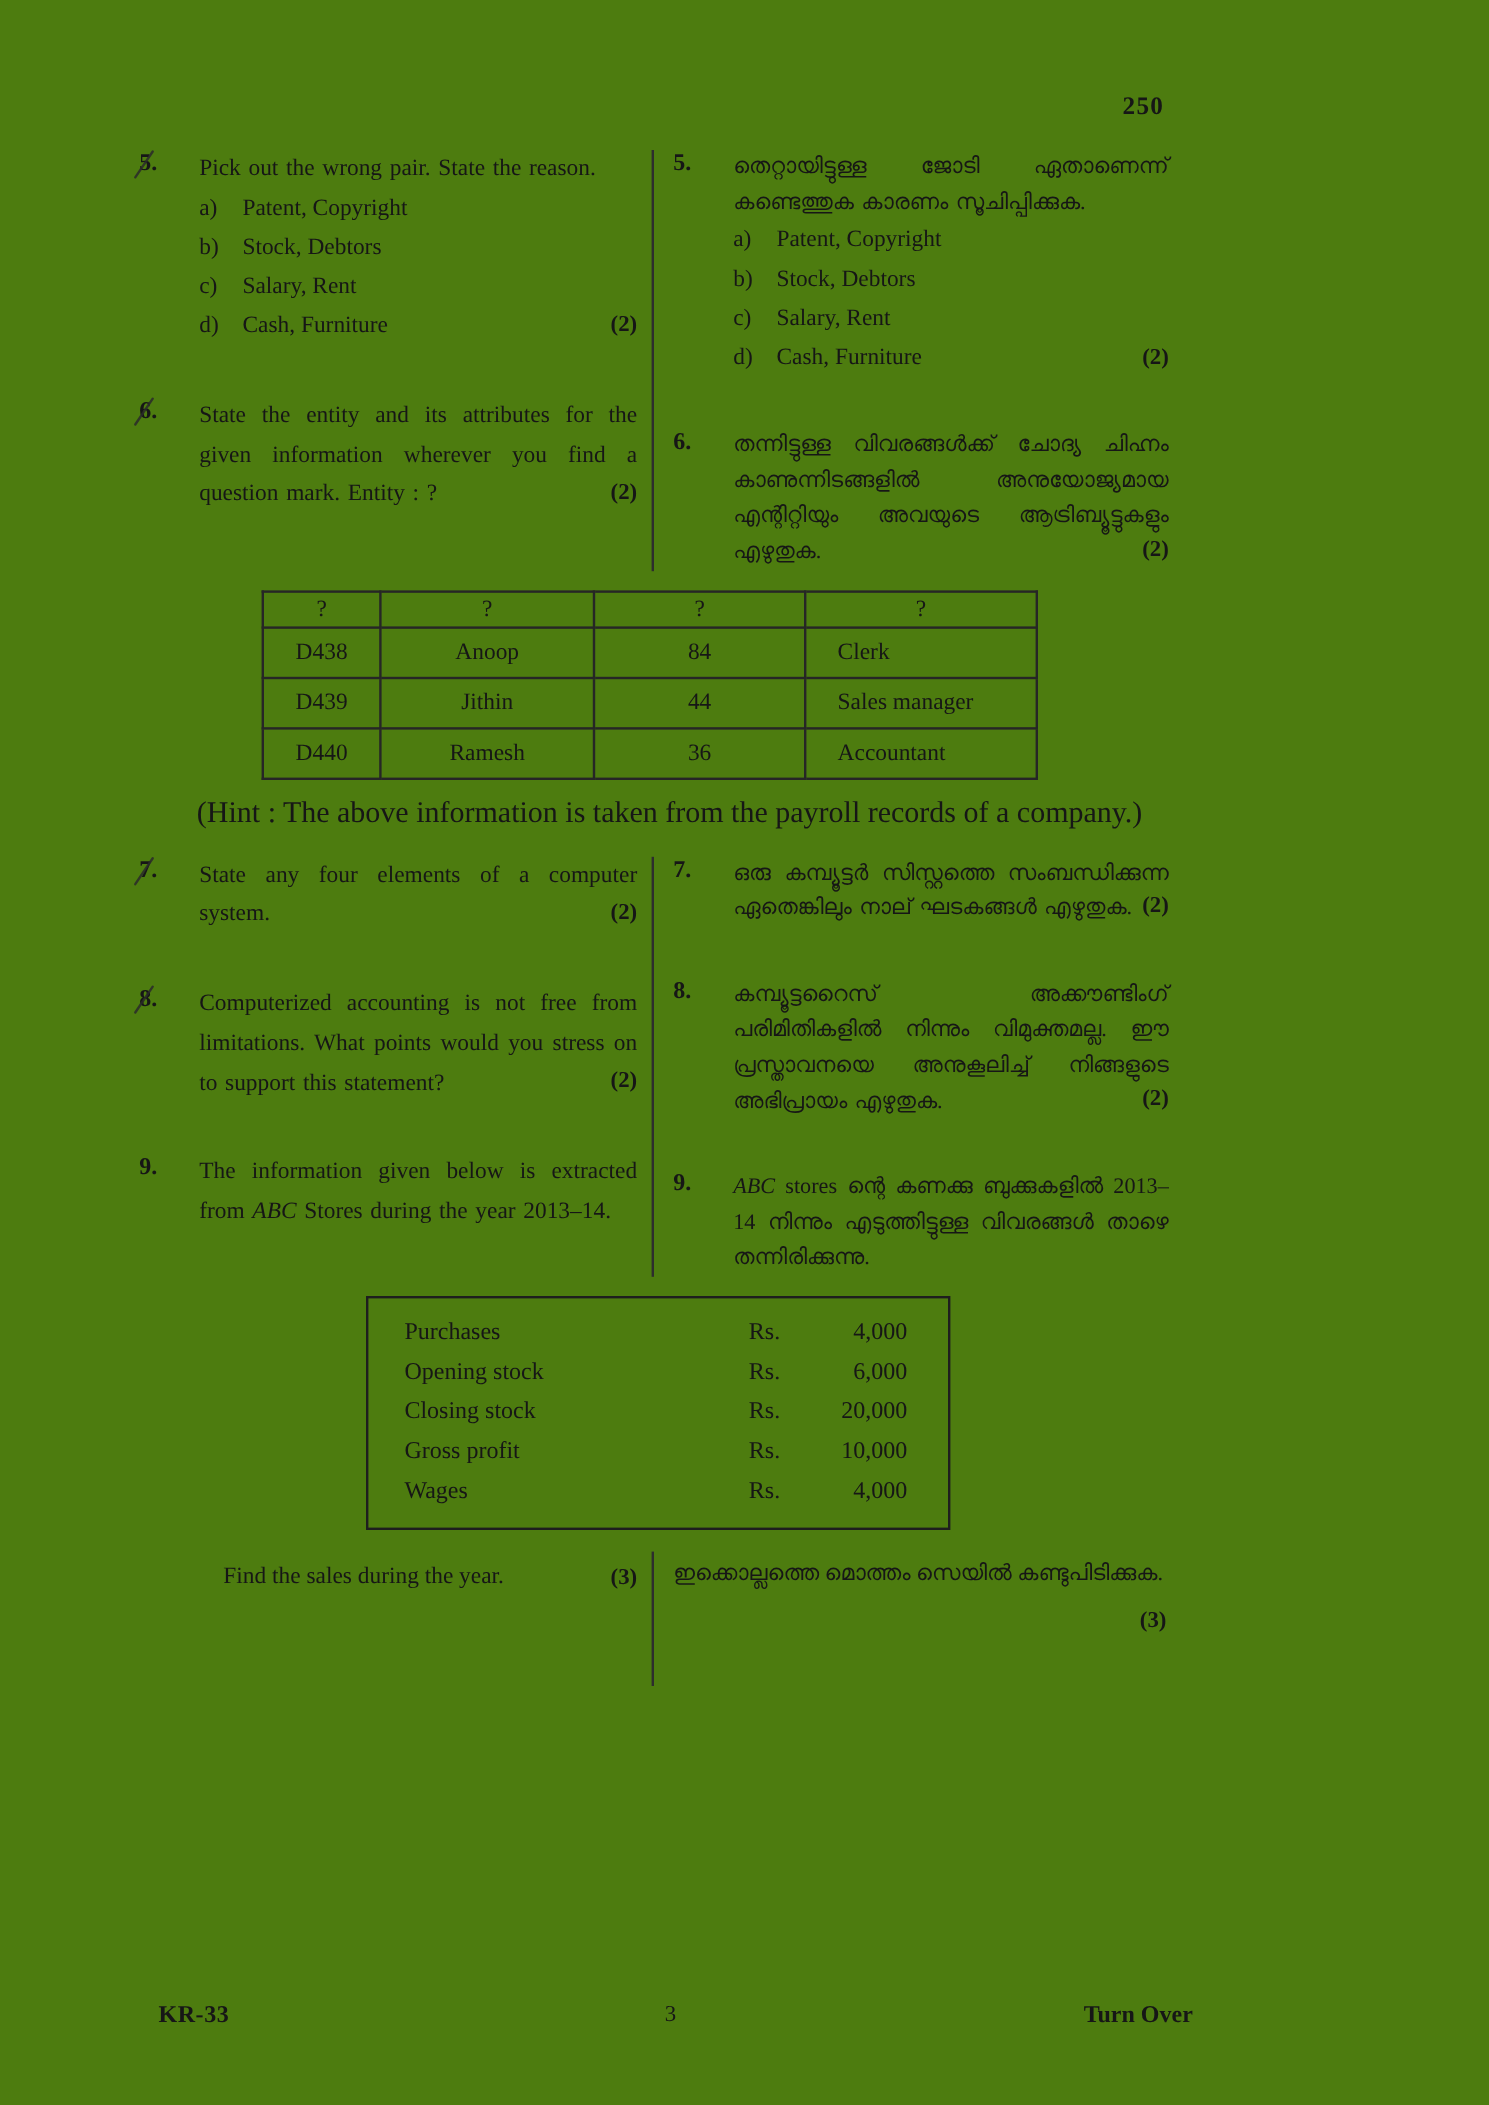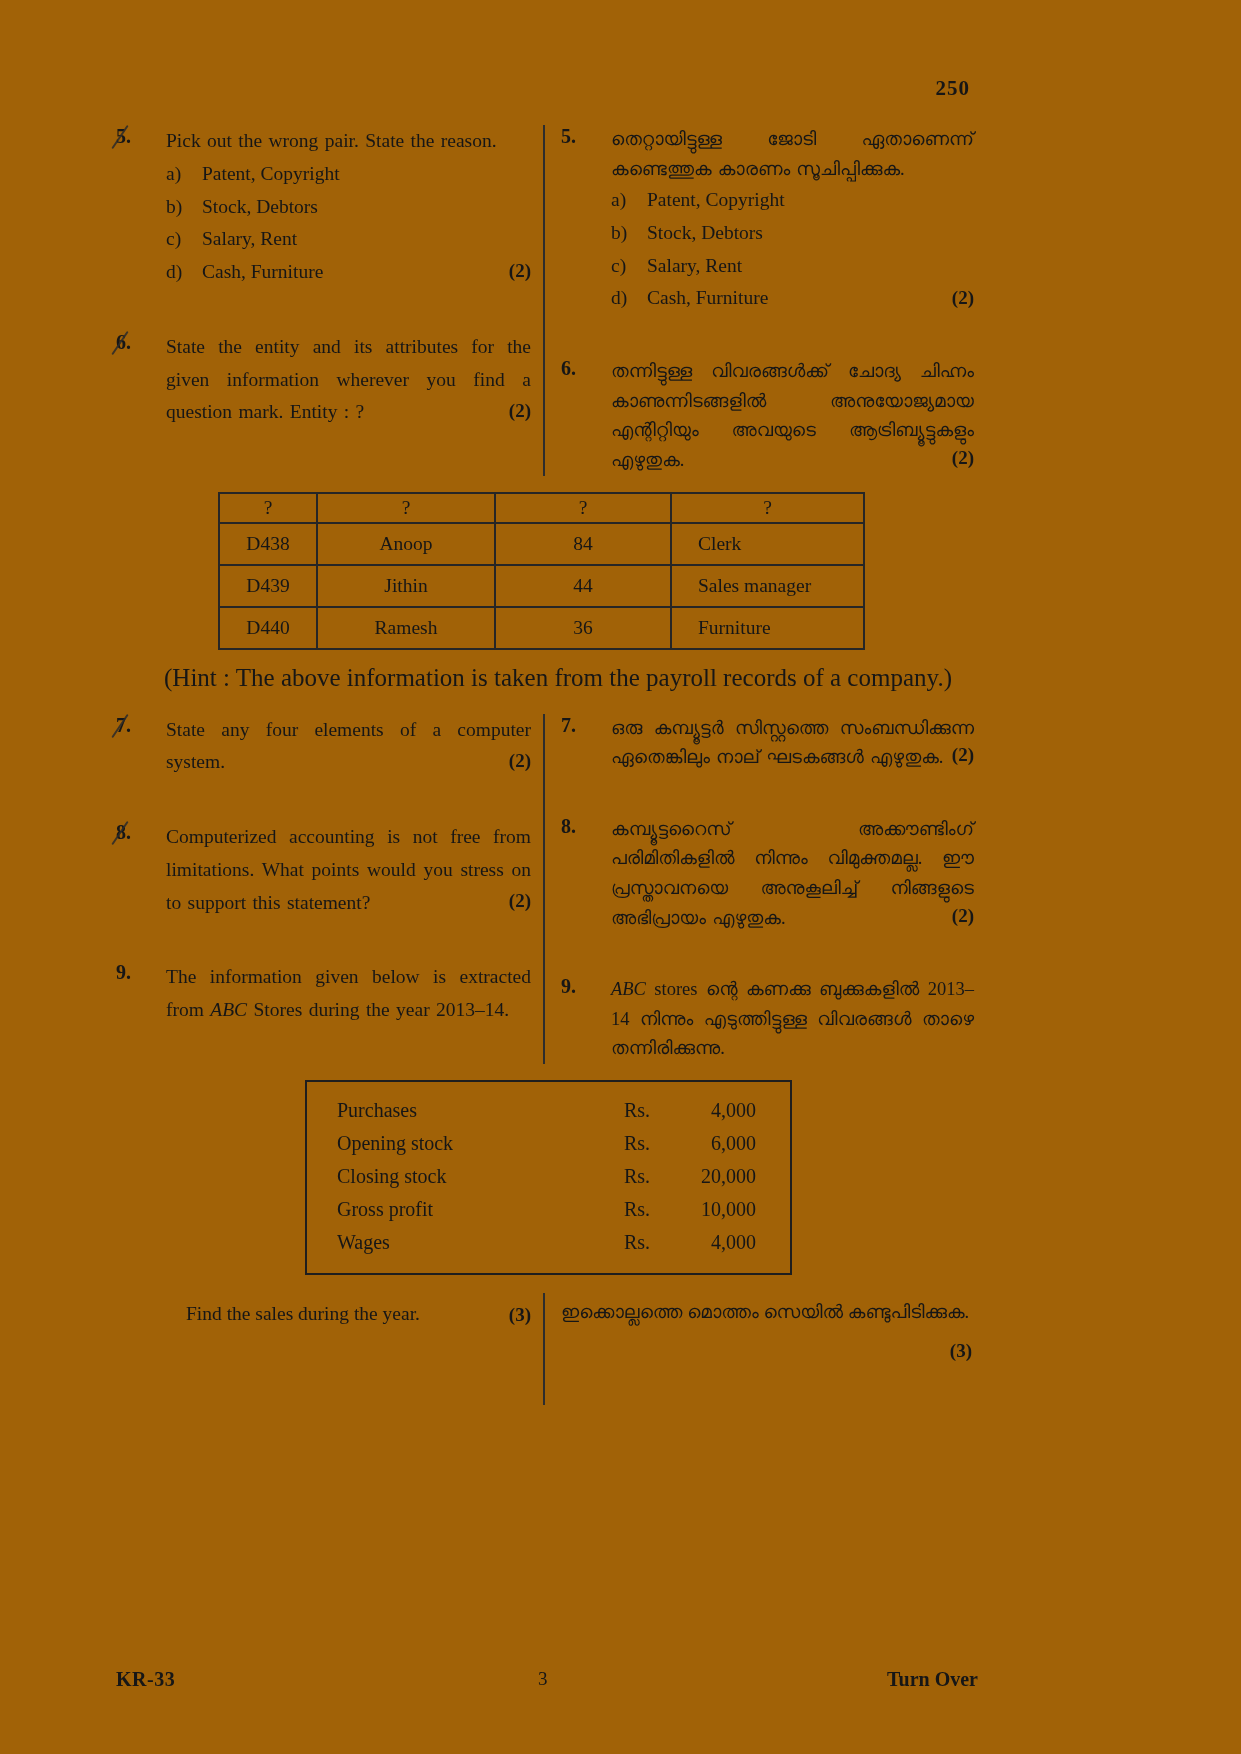--- a/index.html
+++ b/index.html
@@ -1,19 +1,19 @@
 <!DOCTYPE html>
 <html><head>
 <meta charset="utf-8">
 <style>
   html,body {margin:0; padding:0; background:#d9d9d9;}
   .page {
     position:relative;
     width:1241px; height:1754px;
-    background:#a16207;
+    background:#4d7c0f;
     font-family:"Liberation Serif","DejaVu Serif",serif;
     color:#161616;
     overflow:hidden;
   }
   .content {position:absolute; left:100px; top:0; width:880px;}
 
   .top-number {
     display:block; text-align:right;
     padding:76px 10px 0 0;
     font-weight:bold; font-size:21px; letter-spacing:1px;
@@ -64,21 +64,21 @@
   .acc-label {flex:1;}
   .acc-cur {flex:0 0 52px;}
   .acc-amt {flex:0 0 80px; text-align:right;}
 
   .find-left {position:relative; padding:4px 0 0 70px; font-size:19.5px; line-height:1.7;}
   .find-left .marks {bottom:auto; top:6px;}
   .find-right {position:relative; padding-top:4px; font-size:18.5px; line-height:1.65;}
   .marks-block {display:block; text-align:right; font-weight:bold; font-size:19px; margin-top:8px; padding-right:2px;}
 
   .footer {
-    position:absolute; left:100px; top:1668px; width:880px;
+    position:absolute; left:116px; top:1668px; width:880px;
     display:flex; align-items:baseline; font-size:20px;
   }
   .footer .code {font-weight:bold; padding-left:16px; letter-spacing:.5px;}
   .footer .pnum {position:absolute; left:438px; font-size:19px;}
   .footer .turn {margin-left:auto; font-weight:bold; padding-right:2px;}
 </style>
 </head>
 <body>
 
 <div class="page">
@@ -192,21 +192,21 @@
       <tr>
         <td>D439</td>
         <td>Jithin</td>
         <td>44</td>
         <td class="cell-left">Sales manager</td>
       </tr>
       <tr>
         <td>D440</td>
         <td>Ramesh</td>
         <td>36</td>
-        <td class="cell-left">Furniture</td>
+        <td class="cell-left">Accountant</td>
       </tr>
     </tbody>
       </table>
 
     <div class="hint">(Hint : The above information is taken from the payroll records of a company.)</div>
 
     <div class="section sec2">
       <div class="col-left">
 
         <div class="q">

